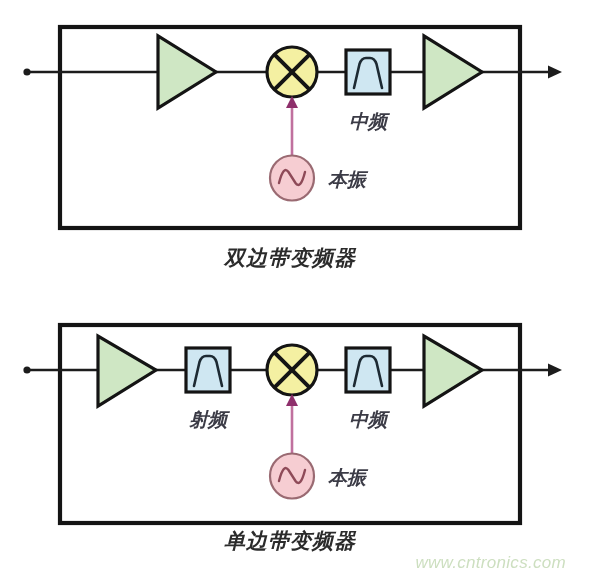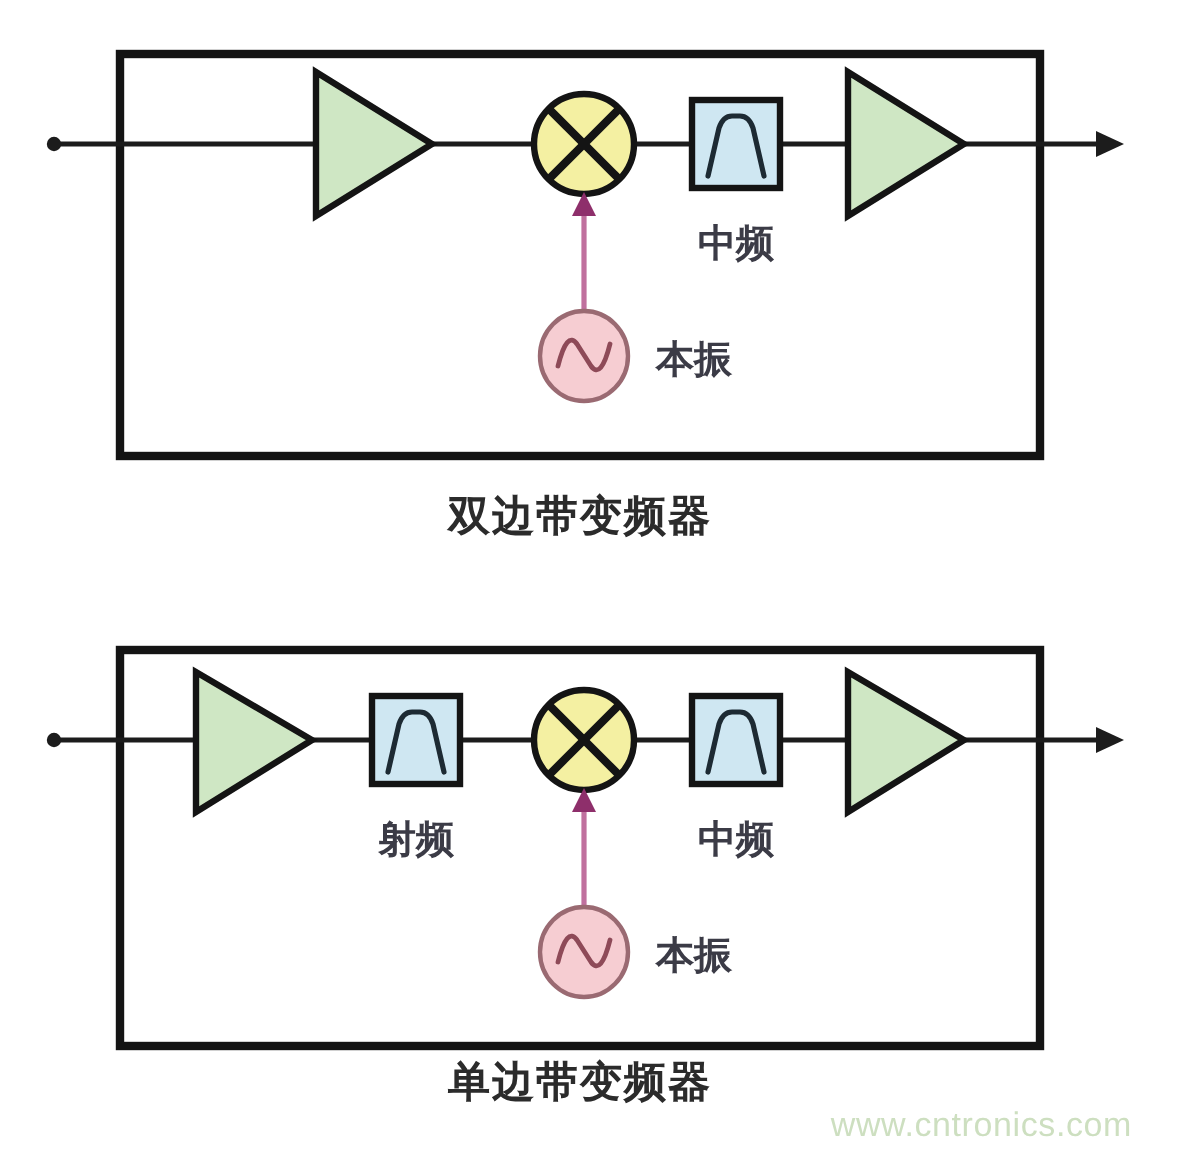--- a/index.html
+++ b/index.html
@@ -12,20 +12,21 @@
     height: 583px;
     position: relative;
     font-family: "Liberation Sans", "DejaVu Sans", sans-serif;
     overflow: hidden;
   }
   #stage {
     position: absolute;
     top: 0; left: 0;
     width: 600px;
     height: 583px;
+    font-style: italic;
   }
   svg { display: block; }
   .cjk {
     font-family: "DejaVu Sans", "Liberation Sans", sans-serif;
     font-weight: bold;
   }
   .blk-label {
     font-size: 19px;
     fill: #3b3b46;
     font-weight: bold;

